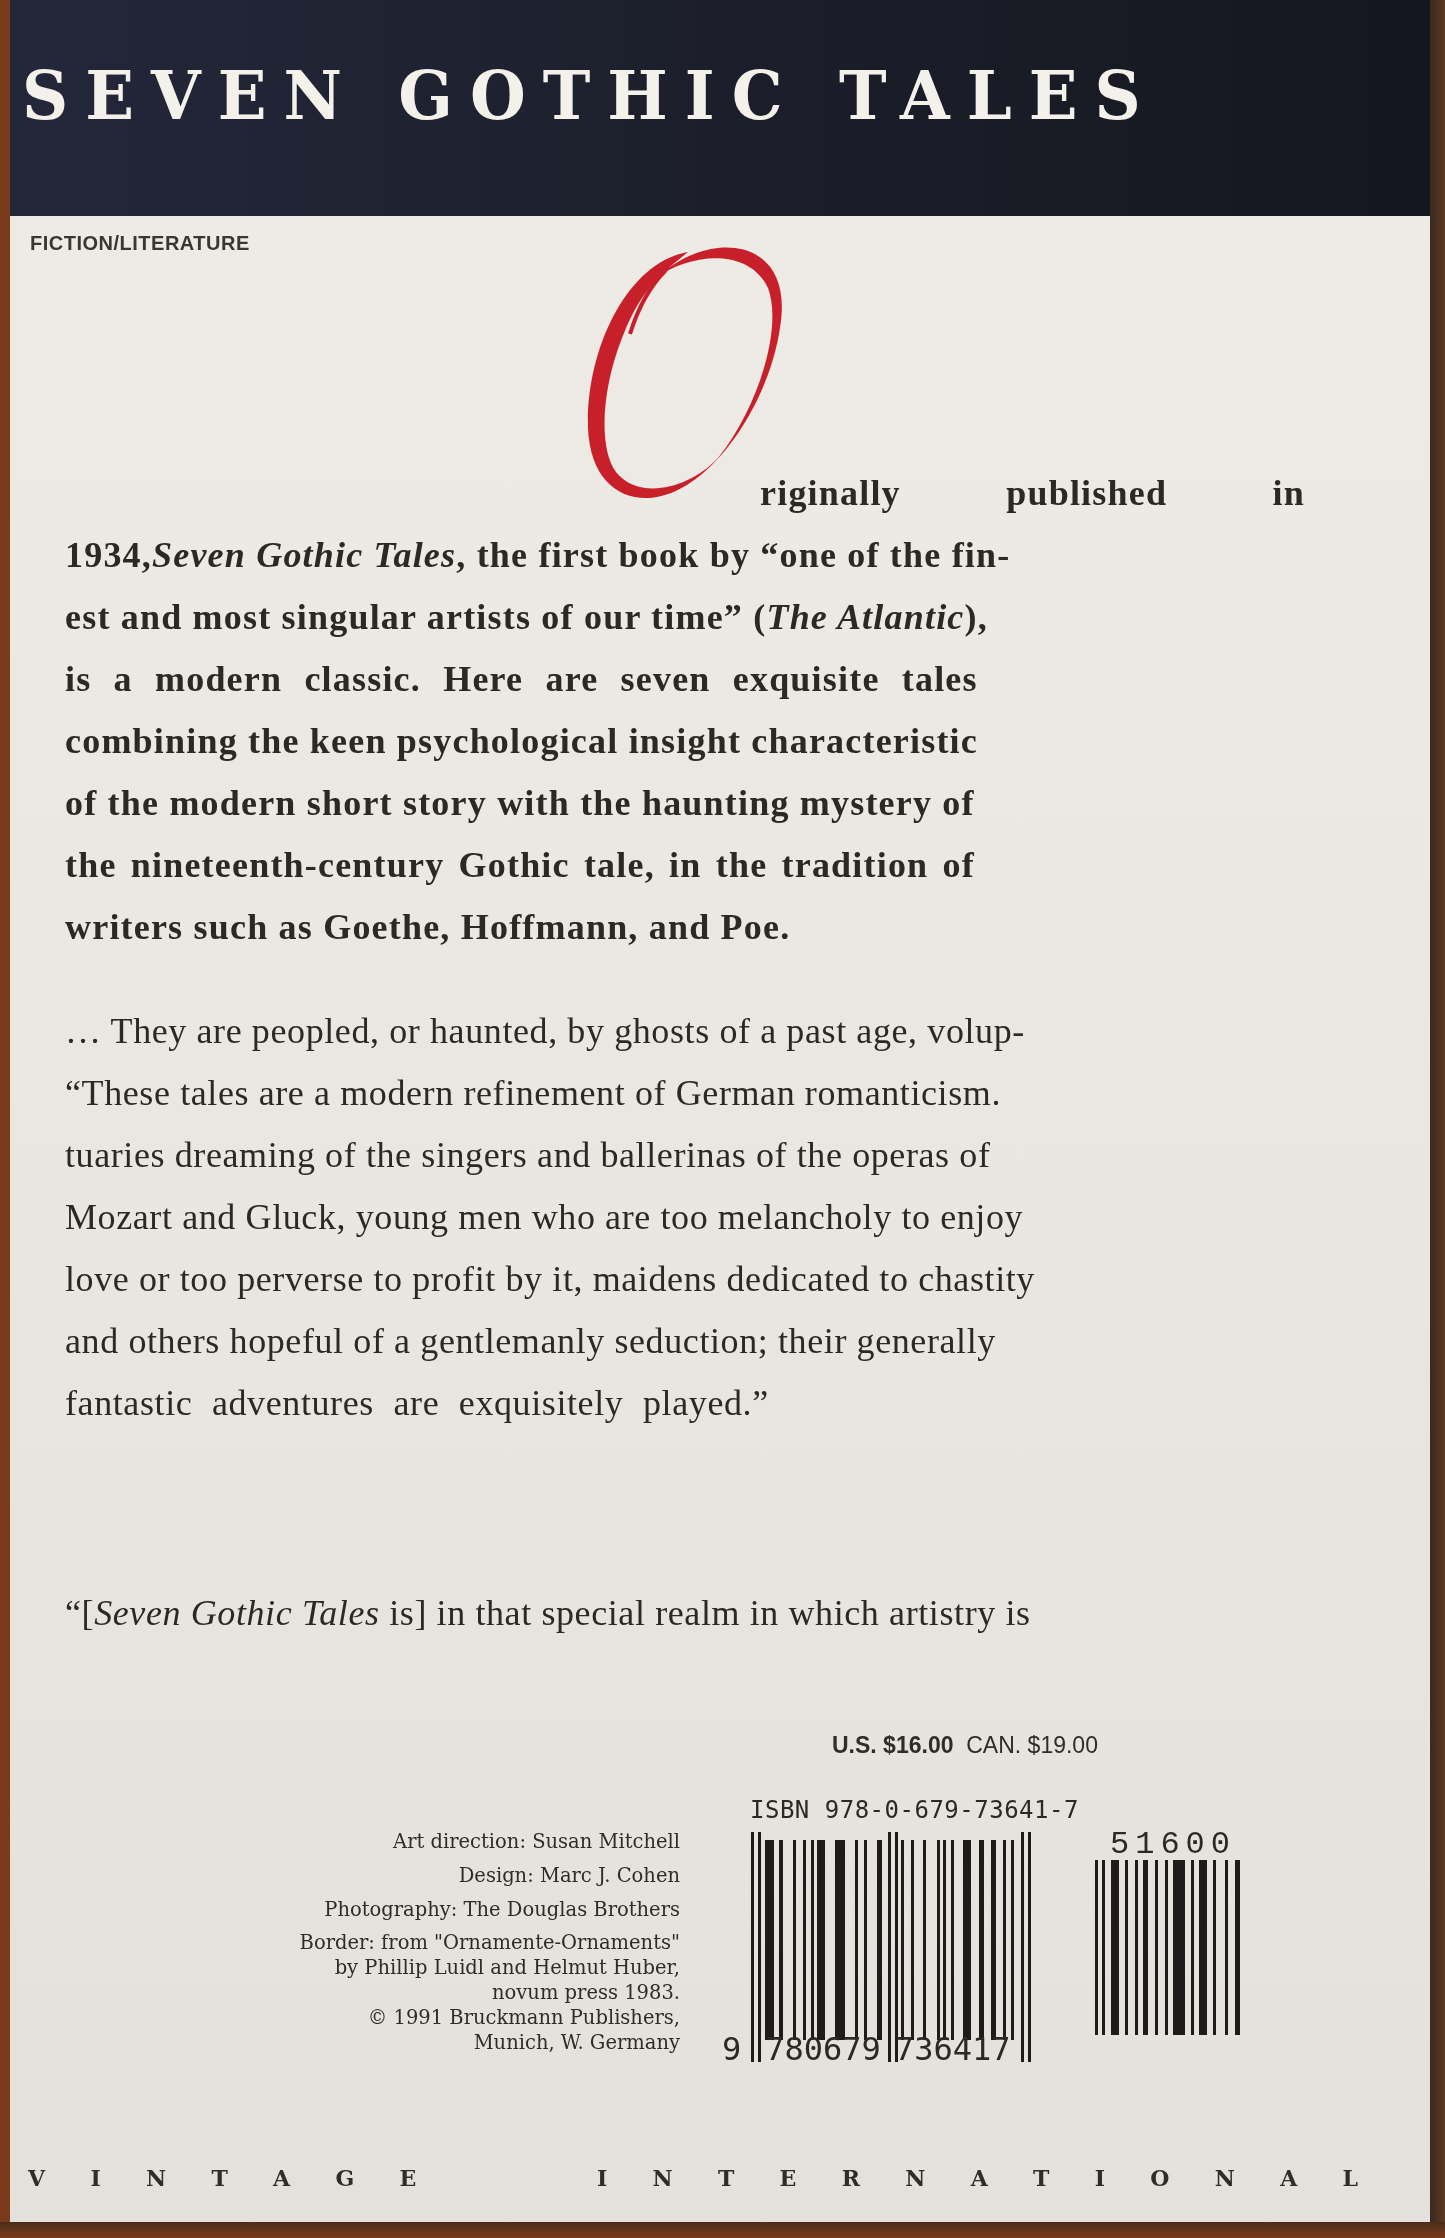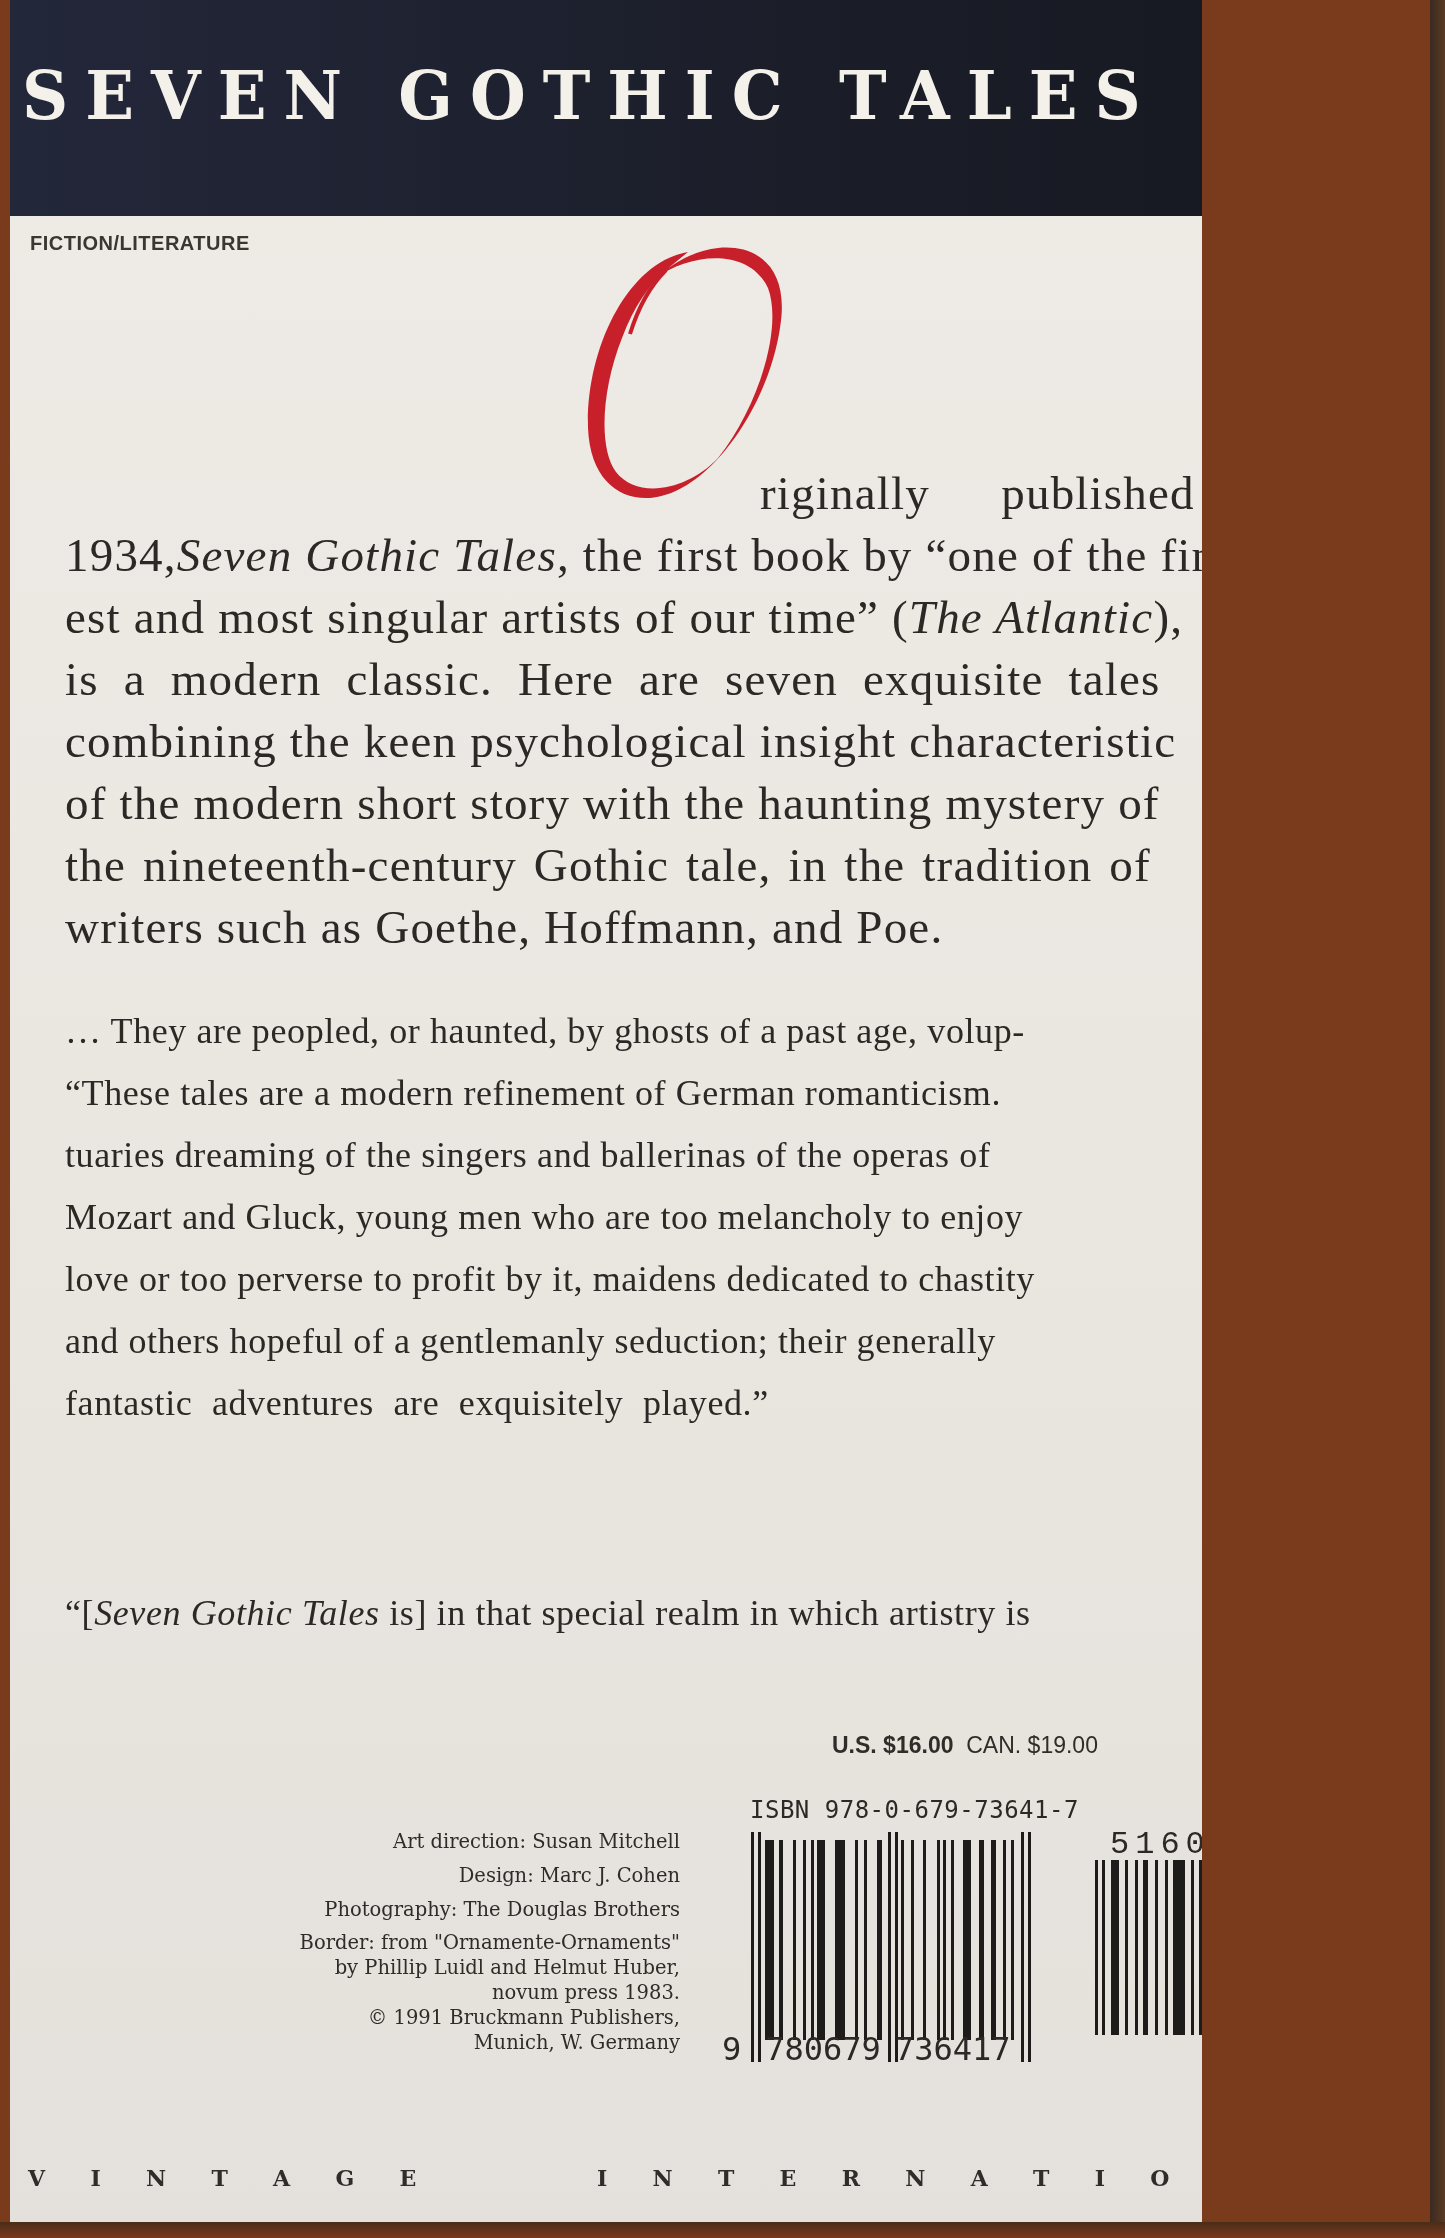--- a/index.html
+++ b/index.html
@@ -2,21 +2,21 @@
 <html><head>
 <meta charset="utf-8">
 <style>
   html, body { margin:0; padding:0; }
   body {
     width:1445px; height:2238px; position:relative; overflow:hidden;
     background:#7a3a1c;
     font-family:"DejaVu Serif", serif;
   }
   .cover {
-    position:absolute; left:10px; top:0; width:1192px; height:2222px;
+    position:absolute; left:10px; top:0; width:1420px; height:2222px;
     background:#ece8e3;
     background-image:linear-gradient(180deg,#efebe6 0%,#e9e5df 60%,#e4e1dc 100%);
     overflow:hidden;
   }
   .edge-right {
     position:absolute; left:1430px; top:0; width:15px; height:2238px;
     background:linear-gradient(90deg,#3b2a20,#5a3a24);
   }
   .edge-bottom {
     position:absolute; left:0; top:2222px; width:1445px; height:16px;
@@ -38,21 +38,21 @@
     font-family:Liberation Sans, sans-serif; font-weight:bold; font-size:20px;
     color:#3a3632; letter-spacing:0.5px;
   }
   .dropcap {
     position:absolute; left:548px; top:238px; width:260px; height:270px;
   }
   .body-text {
     position:absolute; left:55px; width:1240px;
     font-family:"Liberation Serif", serif; color:#2b2826;
   }
-  .para1 { font-weight:normal; font-size:47px; line-height:62px; letter-spacing:1.2px; }
+  .para1 { font-weight:bold; font-size:36px; line-height:62px; letter-spacing:1.2px; }
   .line { white-space:nowrap; display:flex; justify-content:space-between; }
   .line span { display:inline-block; }
   .para1 .first-line { padding-left:695px; }
   .quote { font-size:36px; line-height:62px; letter-spacing:0.6px; }
   .attrib { text-align:right; font-style:italic; font-size:34px; }
   em { font-style:italic; }
   .prices {
     position:absolute; left:822px; top:1732px;
     font-family:"Liberation Sans", sans-serif; font-size:23px; color:#2f2c2a;
   }

